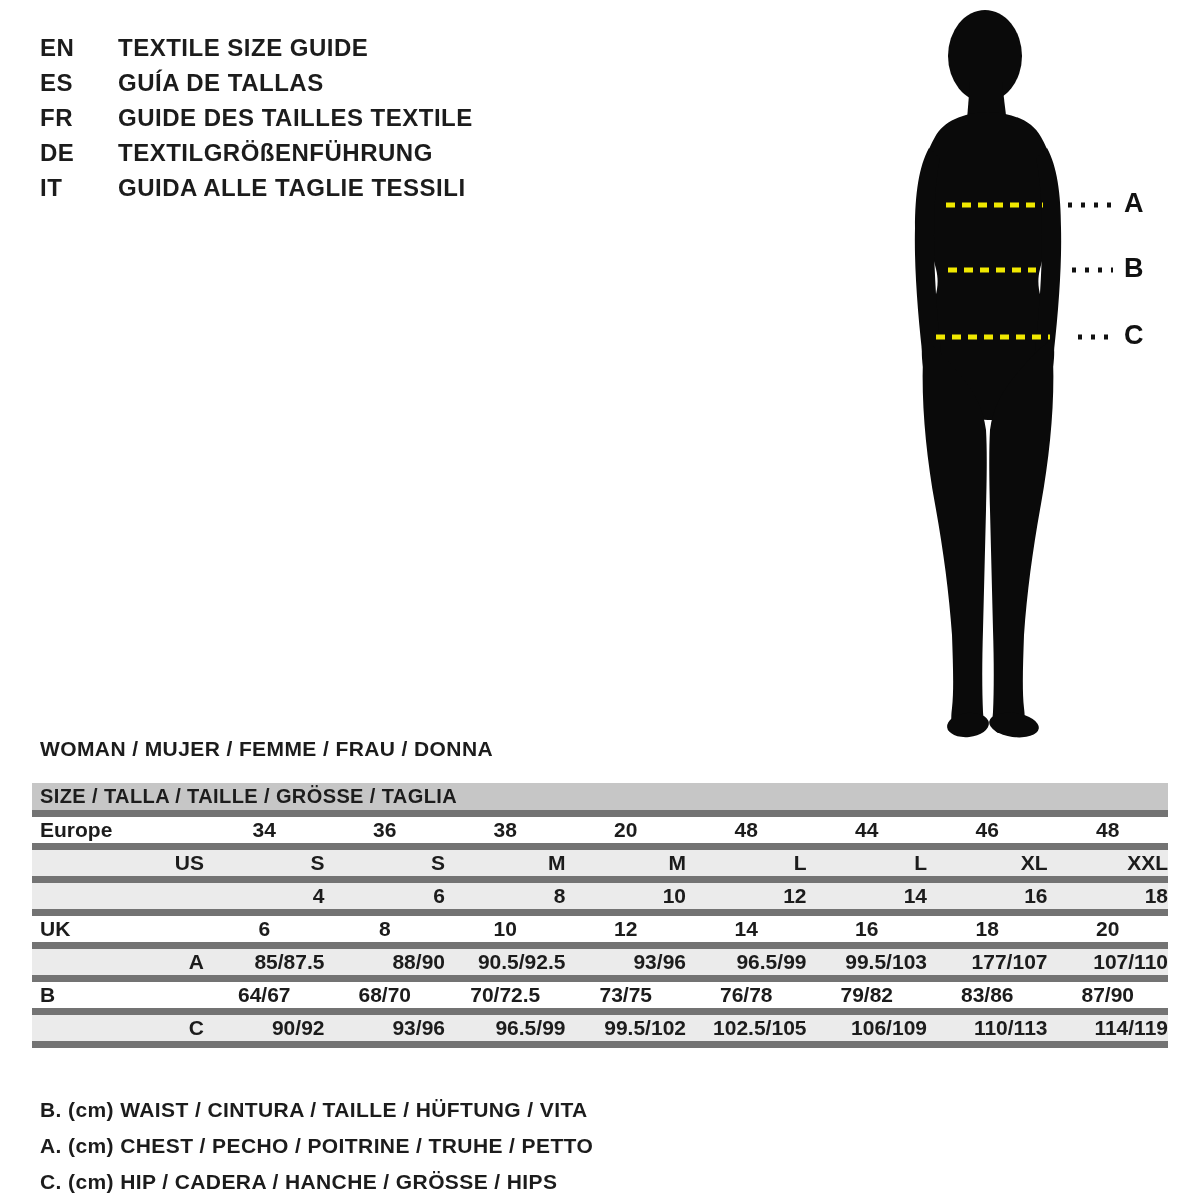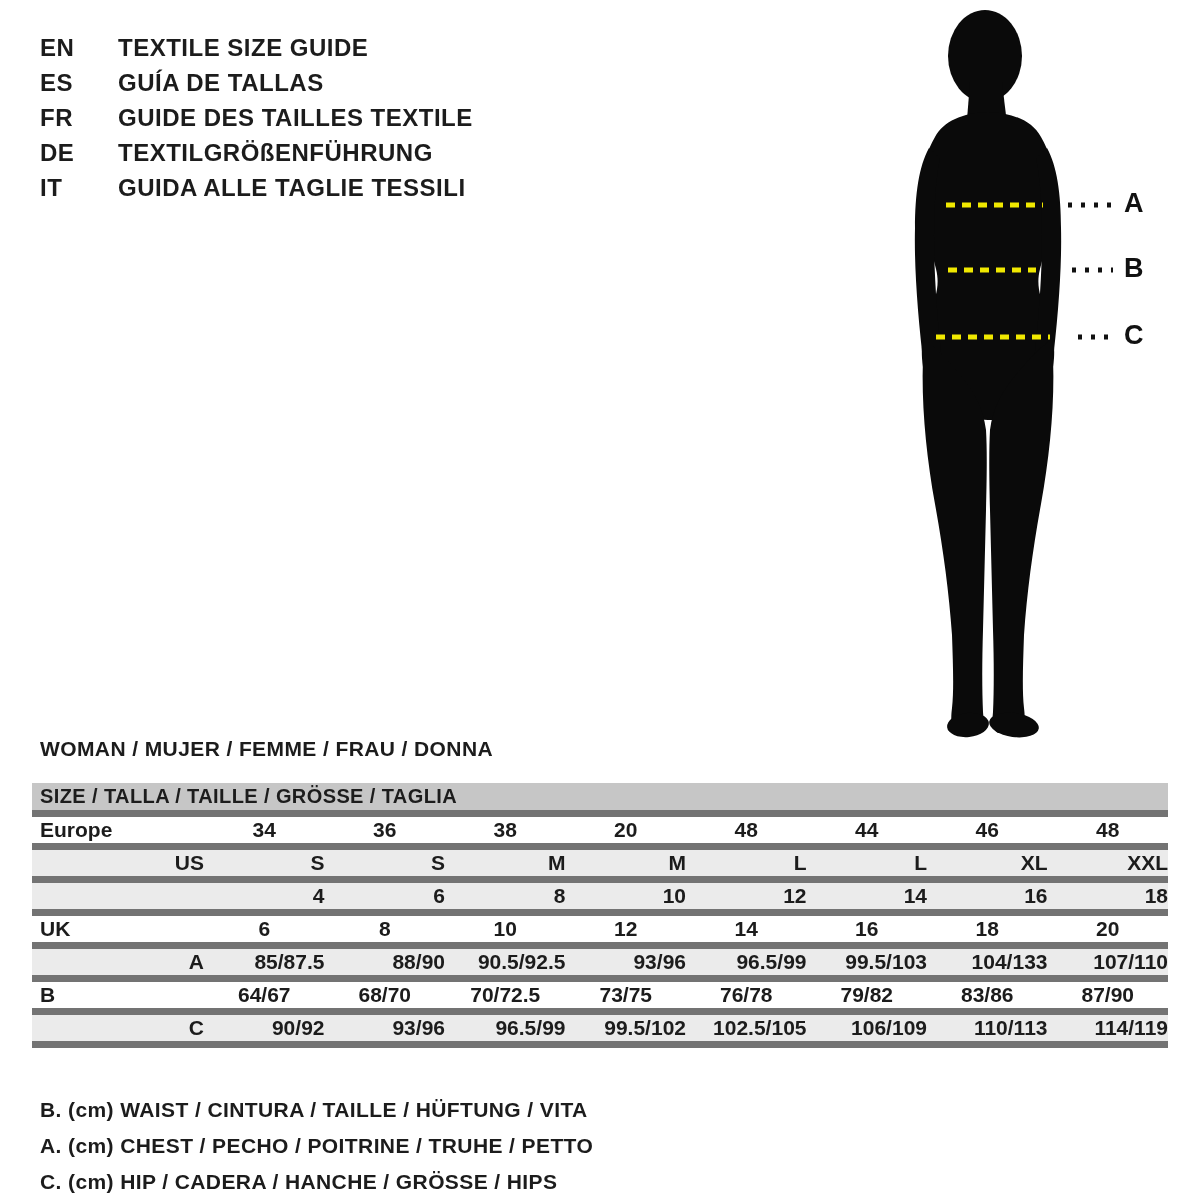--- a/index.html
+++ b/index.html
@@ -191,21 +191,21 @@
         <td>20</td>
       </tr>
       <tr class="shaded">
         <td class="row-label">A</td>
         <td>85/87.5</td>
         <td>88/90</td>
         <td>90.5/92.5</td>
         <td>93/96</td>
         <td>96.5/99</td>
         <td>99.5/103</td>
-        <td>104/133</td>
+        <td>177/107</td>
         <td>107/110</td>
       </tr>
       <tr>
         <td class="row-label">B</td>
         <td>64/67</td>
         <td>68/70</td>
         <td>70/72.5</td>
         <td>73/75</td>
         <td>76/78</td>
         <td>79/82</td>

